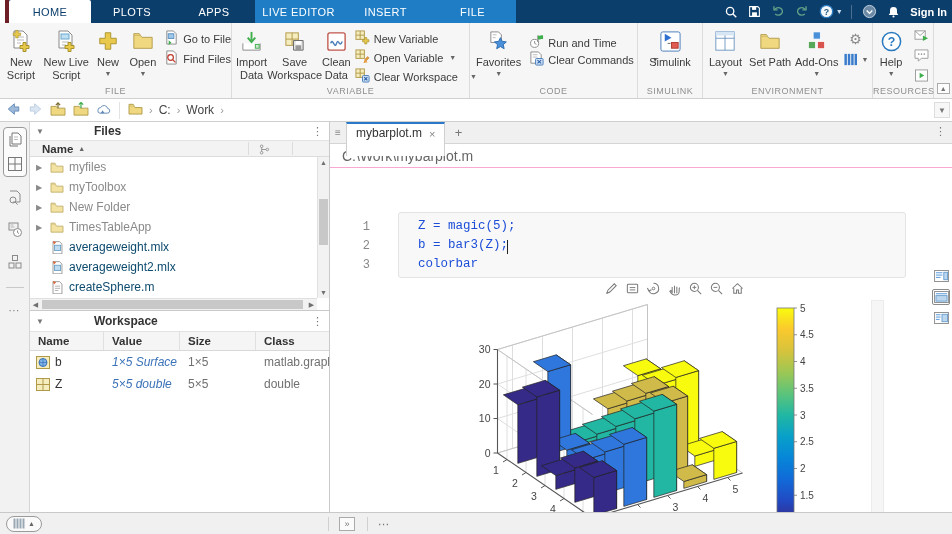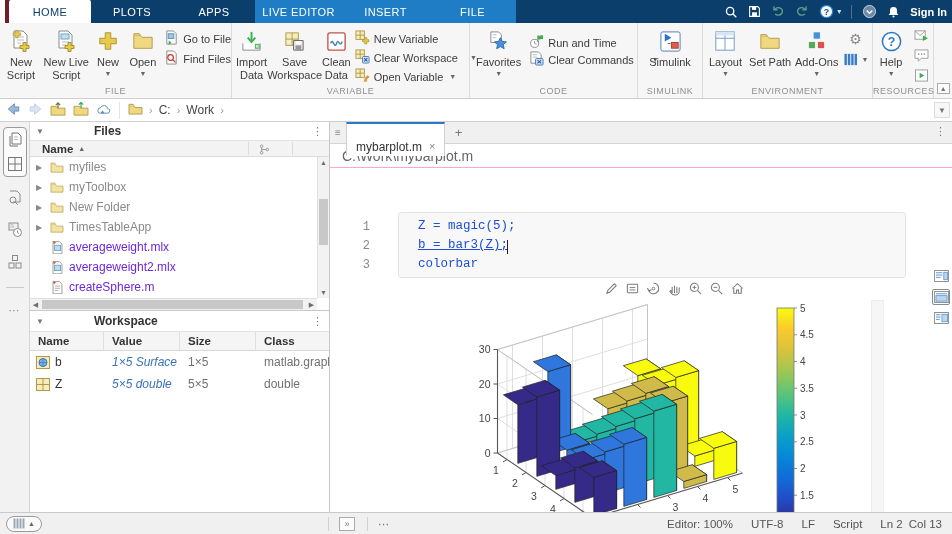--- a/index.html
+++ b/index.html
@@ -62,21 +62,21 @@
   #files-colhead { height:17px; background:#f3f3f3; border-top:1px solid #e2e2e2; border-bottom:1px solid #dcdcdc; display:flex; align-items:center; font-size:11.5px; color:#333; position:relative; }
   #files-colhead .nm { font-weight:bold; padding-left:12px; }
   #files-colhead .sort { font-size:7px; color:#666; margin-left:5px; }
   .colsep { position:absolute; top:1px; bottom:1px; width:1px; background:#dcdcdc; }
   #files-rows { position:absolute; left:0; top:35px; right:12px; bottom:12px; overflow:hidden; }
   .frow { height:20px; display:flex; align-items:center; font-size:12px; }
   .frow .exp { width:18px; text-align:center; color:#8a8a8a; font-size:8px; }
   .frow .fic { width:18px; display:flex; justify-content:center; }
   .frow .fname { margin-left:3px; }
   .frow.folder .fname { color:#8a8a8a; }
-  .frow.file .fname { color:#6d28d9; }
+  .frow.file .fname { color:#0c4a6e; }
   .vsb { position:absolute; right:0; top:35px; bottom:12px; width:12px; background:#f2f2f2; border-left:1px solid #e0e0e0; }
   .vsb .up,.vsb .dn { position:absolute; left:0; right:0; height:11px; color:#707070; font-size:7px; text-align:center; line-height:11px; }
   .vsb .up{top:0;} .vsb .dn{bottom:0;}
   .vsb .thumb { position:absolute; left:1px; right:1px; top:42px; height:46px; background:#c8c8c8; }
   .hsb { position:absolute; left:0; right:12px; bottom:0; height:12px; background:#f2f2f2; border-top:1px solid #e0e0e0; }
   .hsb .lf,.hsb .rt { position:absolute; top:0; bottom:0; width:11px; color:#707070; font-size:7px; text-align:center; line-height:12px; }
   .hsb .lf{left:0;} .hsb .rt{right:0;}
   .hsb .thumb { position:absolute; top:1px; bottom:1px; left:12px; right:14px; background:#c8c8c8; }
 
   
@@ -89,21 +89,21 @@
   .wrow .c0 { width:74px; display:flex; align-items:center; gap:5px; color:#333; }
   .wrow .c1 { width:76px; font-style:italic; color:#3a72b8; }
   .wrow .c2 { width:76px; color:#707070; }
   .wrow .c3 { flex:1; color:#707070; }
   .varic { width:14px; height:13px; flex:none; margin-left:6px; }
 
   
   #editor { position:absolute; left:330px; top:0; width:622px; height:390px; background:#fff; }
   #ed-tabrow { height:22px; background:#f0f0f0; border-bottom:1px solid #d5d5d5; display:flex; align-items:stretch; position:relative; }
   #ed-burger { width:16px; display:flex; align-items:center; justify-content:center; color:#8a8a8a; font-size:10px; }
-  #ed-tab { background:#fff; border:1px solid #d0d0d0; border-bottom:none; border-top:2px solid #2a7ac9; display:flex; align-items:flex-start; gap:7px; padding:16px 9px; font-size:12px; color:#333; }
+  #ed-tab { background:#fff; border:1px solid #d0d0d0; border-bottom:none; border-top:2px solid #2a7ac9; display:flex; align-items:flex-end; gap:7px; padding:16px 9px; font-size:12px; color:#333; }
   #ed-tab .x { color:#888; font-size:11px; }
   #ed-newtab { width:26px; display:flex; align-items:center; justify-content:center; color:#777; font-size:13px; }
   #ed-kebab { position:absolute; right:6px; top:3px; color:#777; font-size:11px; }
   #ed-path { height:24px; border-bottom:1px solid #f9a8d4; font-size:14px; color:#666; padding-left:12px; display:flex; align-items:center; }
   #codearea { position:relative; height:352px; }
   #codebox { position:absolute; left:68px; top:44px; width:508px; height:66px; background:#f8f8f8; border:1px solid #e3e3e3; border-radius:3px; }
   .lnum { position:absolute; width:40px; text-align:right; font-size:12px; color:#888; font-family:"Liberation Mono","DejaVu Sans Mono",monospace; }
   .ctext { position:absolute; left:88px; font-family:"Liberation Mono","DejaVu Sans Mono",monospace; font-size:12.5px; color:#1d4ed8; white-space:pre; }
   #caret { position:absolute; left:177px; top:72px; width:1px; height:14px; background:#222; }
 
@@ -306,35 +306,35 @@
                 <rect x="1" y="1" width="9" height="9" fill="#f6edbe" stroke="#b09a4a"></rect>
                 <path d="M5.5 1v9M1 5.5h9" stroke="#b09a4a"></path>
                 <path d="M10 8h2.5v2.5H15V13h-2.5v2.5H10V13H7.5v-2.5H10z" transform="scale(0.9) translate(1.5,1)" fill="#e9c94b" stroke="#a8922c" stroke-width="0.8"></path>
               </svg></span>
           <span>New Variable</span>
         </div>
         <div class="tss">
           <span><svg width="15" height="15" viewBox="0 0 16 16">
                 <rect x="1" y="1" width="9" height="9" fill="#f6edbe" stroke="#b09a4a"></rect>
                 <path d="M5.5 1v9M1 5.5h9" stroke="#b09a4a"></path>
+                <path d="M9 15l1.5-4 3 3z" fill="#e89a3c"></path>
+                <path d="M10.5 11l3-3 1.5 1.5-3 3z" fill="#e89a3c" stroke="#b06f1f" stroke-width="0.5"></path>
+              </svg></span>
+          <span>Open Variable</span>
+          <span class="crt">▼</span>
+        </div>
+        <div class="tss">
+          <span><svg width="15" height="15" viewBox="0 0 16 16">
+                <rect x="1" y="1" width="9" height="9" fill="#f6edbe" stroke="#b09a4a"></rect>
+                <path d="M5.5 1v9M1 5.5h9" stroke="#b09a4a"></path>
                 <rect x="8" y="8" width="7" height="7" rx="1" fill="#cfe2f5" stroke="#4a7ebb"></rect>
                 <path d="M9.8 9.8l3.4 3.4M13.2 9.8l-3.4 3.4" stroke="#2a5fa8" stroke-width="1.2"></path>
               </svg></span>
           <span>Clear Workspace</span>
           <span class="crt" style="margin-left:8px;">▼</span>
-        </div>
-        <div class="tss">
-          <span><svg width="15" height="15" viewBox="0 0 16 16">
-                <rect x="1" y="1" width="9" height="9" fill="#f6edbe" stroke="#b09a4a"></rect>
-                <path d="M5.5 1v9M1 5.5h9" stroke="#b09a4a"></path>
-                <path d="M9 15l1.5-4 3 3z" fill="#e89a3c"></path>
-                <path d="M10.5 11l3-3 1.5 1.5-3 3z" fill="#e89a3c" stroke="#b06f1f" stroke-width="0.5"></path>
-              </svg></span>
-          <span>Open Variable</span>
-          <span class="crt">▼</span>
         </div>
       </div>
     </div>
     <div class="sec-label">VARIABLE</div>
   </div>
 
   <div class="ts-sec" style="width:168px;">
     <div class="sec-body" style="padding-left:6px;">
       <div class="tsb" style="width:52px;">
         <span class="ic">
@@ -712,21 +712,21 @@
       <span id="ed-kebab">⋮</span>
     </div>
     <div id="ed-path">C:\Work\mybarplot.m</div>
 
     <div id="codearea">
       <div id="codebox"></div>
       <span class="lnum" style="top:52px;">1</span>
       <span class="lnum" style="top:71px;">2</span>
       <span class="lnum" style="top:90px;">3</span>
       <span class="ctext" style="top:51px;">Z = magic(5);</span>
-      <span class="ctext" style="top:70px;text-decoration:underline;">b = bar3(Z);</span>
+      <span class="ctext" style="top:70px;">b = bar3(Z);</span>
       <span class="ctext" style="top:89px;">colorbar</span>
       <span id="caret"></span>
 
       <div id="figure">
         <div id="fig-toolbar">
           <span class="figtb">
               <svg width="15" height="15" viewBox="0 0 16 16">
                 <path d="M3 13l1.2-3.2L11 3l2 2-6.8 6.8z" fill="none" stroke="#7a7a7a" stroke-width="1.1"></path>
                 <path d="M3 13l3-1" stroke="#7a7a7a"></path>
               </svg>
@@ -980,23 +980,13 @@
         <rect x="3.5" y="0.5" width="2" height="10" fill="#9aa7b5"></rect>
         <rect x="6.5" y="0.5" width="2" height="10" fill="#9aa7b5"></rect>
         <rect x="9.5" y="0.5" width="2" height="10" fill="#9aa7b5"></rect>
       </svg>
     <span class="tri">▲</span>
   </div>
   <div class="sb-div" style="margin-left:286px;"></div>
   <div id="sb-cmd" style="margin-left:10px;">»</div>
   <div class="sb-div" style="margin-left:12px;"></div>
   <div id="sb-dots" style="margin-left:10px;">⋯</div>
-  <div id="sb-right">
-    <span>Editor: 100%</span>
-    <span>UTF-8</span>
-    <span>LF</span>
-    <span>Script</span>
-    <span style="display:flex; gap:6px;">
-        <span>Ln 2</span>
-        <span>Col 13</span>
-      </span>
-  </div>
 </div>
 
 </body></html>

